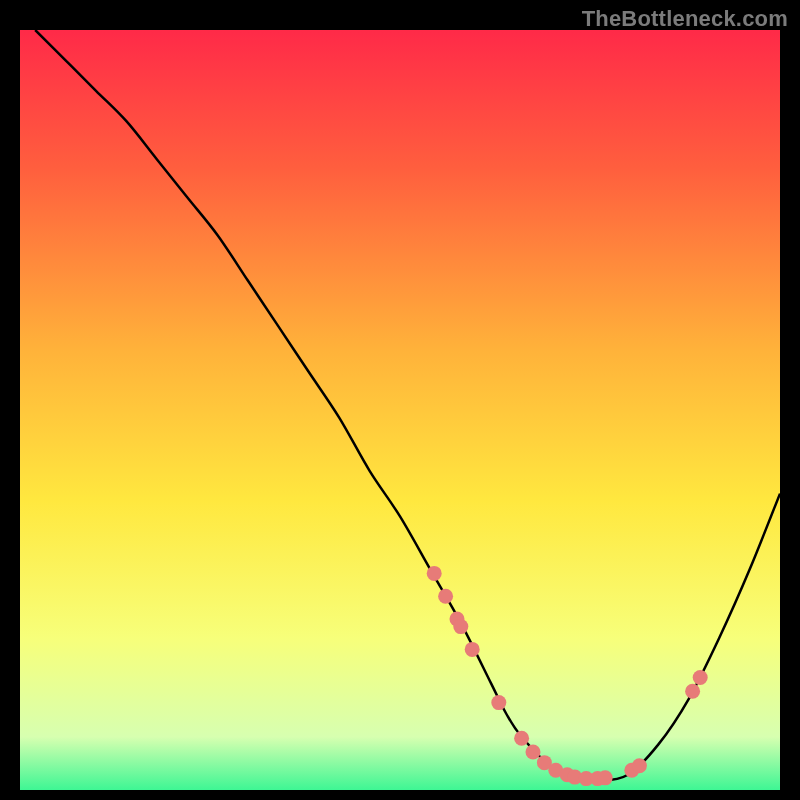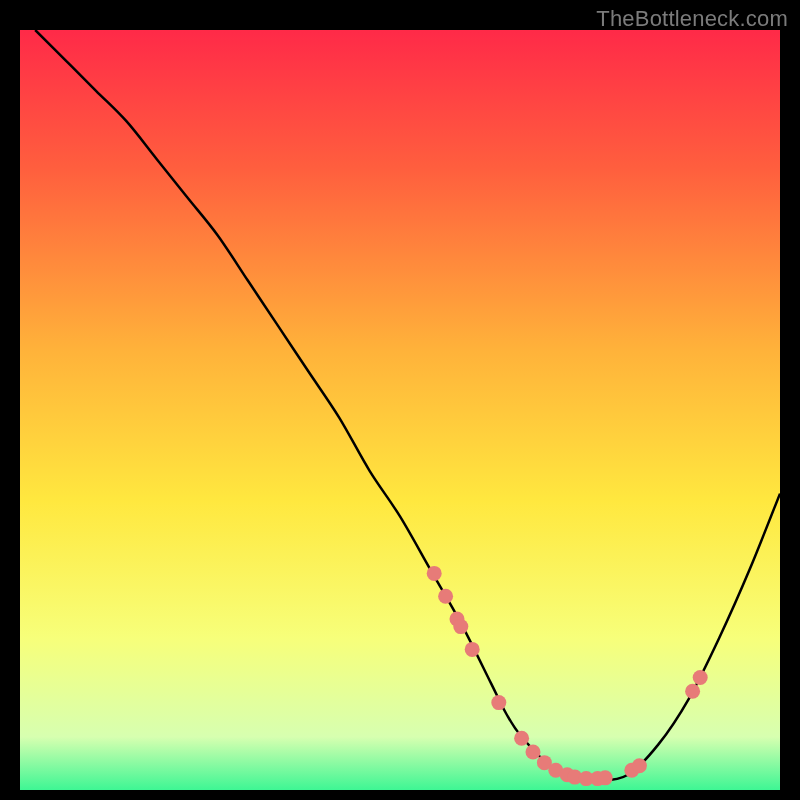--- a/index.html
+++ b/index.html
@@ -18,21 +18,21 @@
     width: 800px;
     height: 800px;
     background: #000;
   }
   .watermark {
     position: absolute;
     top: 6px;
     right: 12px;
     color: #7b7b7b;
     font-size: 22px;
-    font-weight: 400;
+    font-weight: 700;
     letter-spacing: 0.2px;
   }
   .plot {
     position: absolute;
     left: 20px;
     top: 30px;
     width: 760px;
     height: 760px;
   }
   svg { display: block; }

